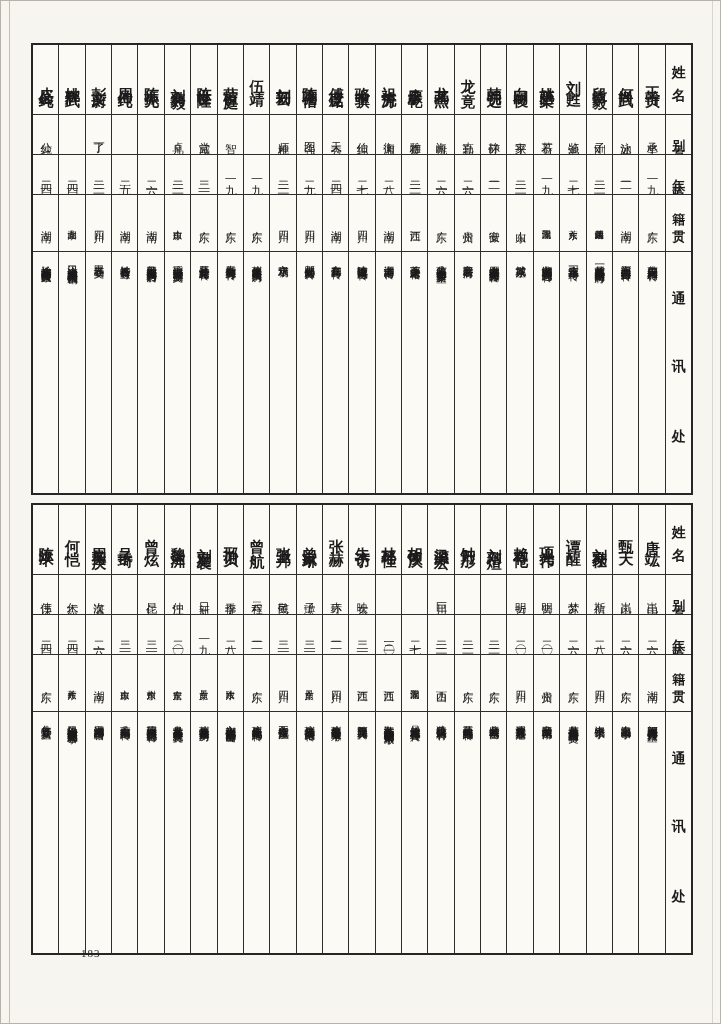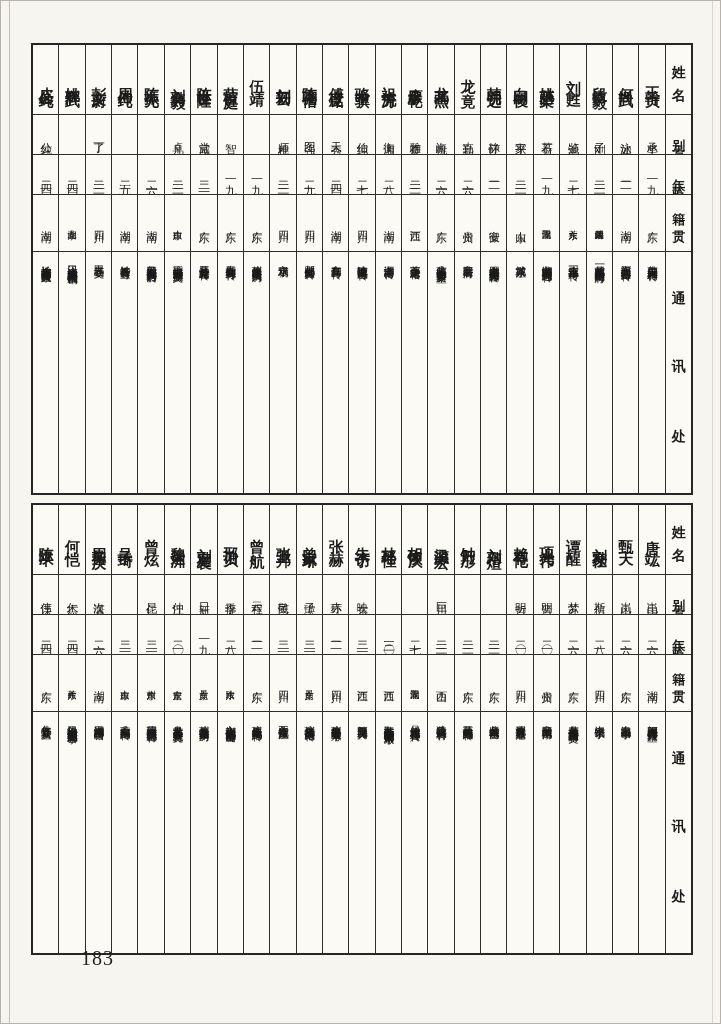--- a/index.html
+++ b/index.html
@@ -69,21 +69,21 @@
   .col.hdr .cell { font-weight: bold; }
   .col.hdr .name    { font-size: 14px; justify-content: flex-start; padding-top: 9px;  letter-spacing: 1.6em; }
   .col.hdr .alias   { font-size: 13px; letter-spacing: 0.45em; }
   .col.hdr .age     { font-size: 13px; letter-spacing: 0.45em; }
   .col.hdr .origin  { font-size: 13px; justify-content: flex-start; padding-top: 8px; letter-spacing: 1.3em; }
   .col.hdr .address { font-size: 14px; justify-content: flex-start; padding-top: 26px; letter-spacing: 5em; }
 
   .page-number {
     position: absolute;
     left: 80px; top: 946px;
-    font-size: 20px;
+    font-size: 11px;
     letter-spacing: 1px;
     color: #222;
     writing-mode: horizontal-tb;
   }
 </style>
 </head>
 <body>
 
 <div class="page">
   <div class="scan-edge-left"></div>

